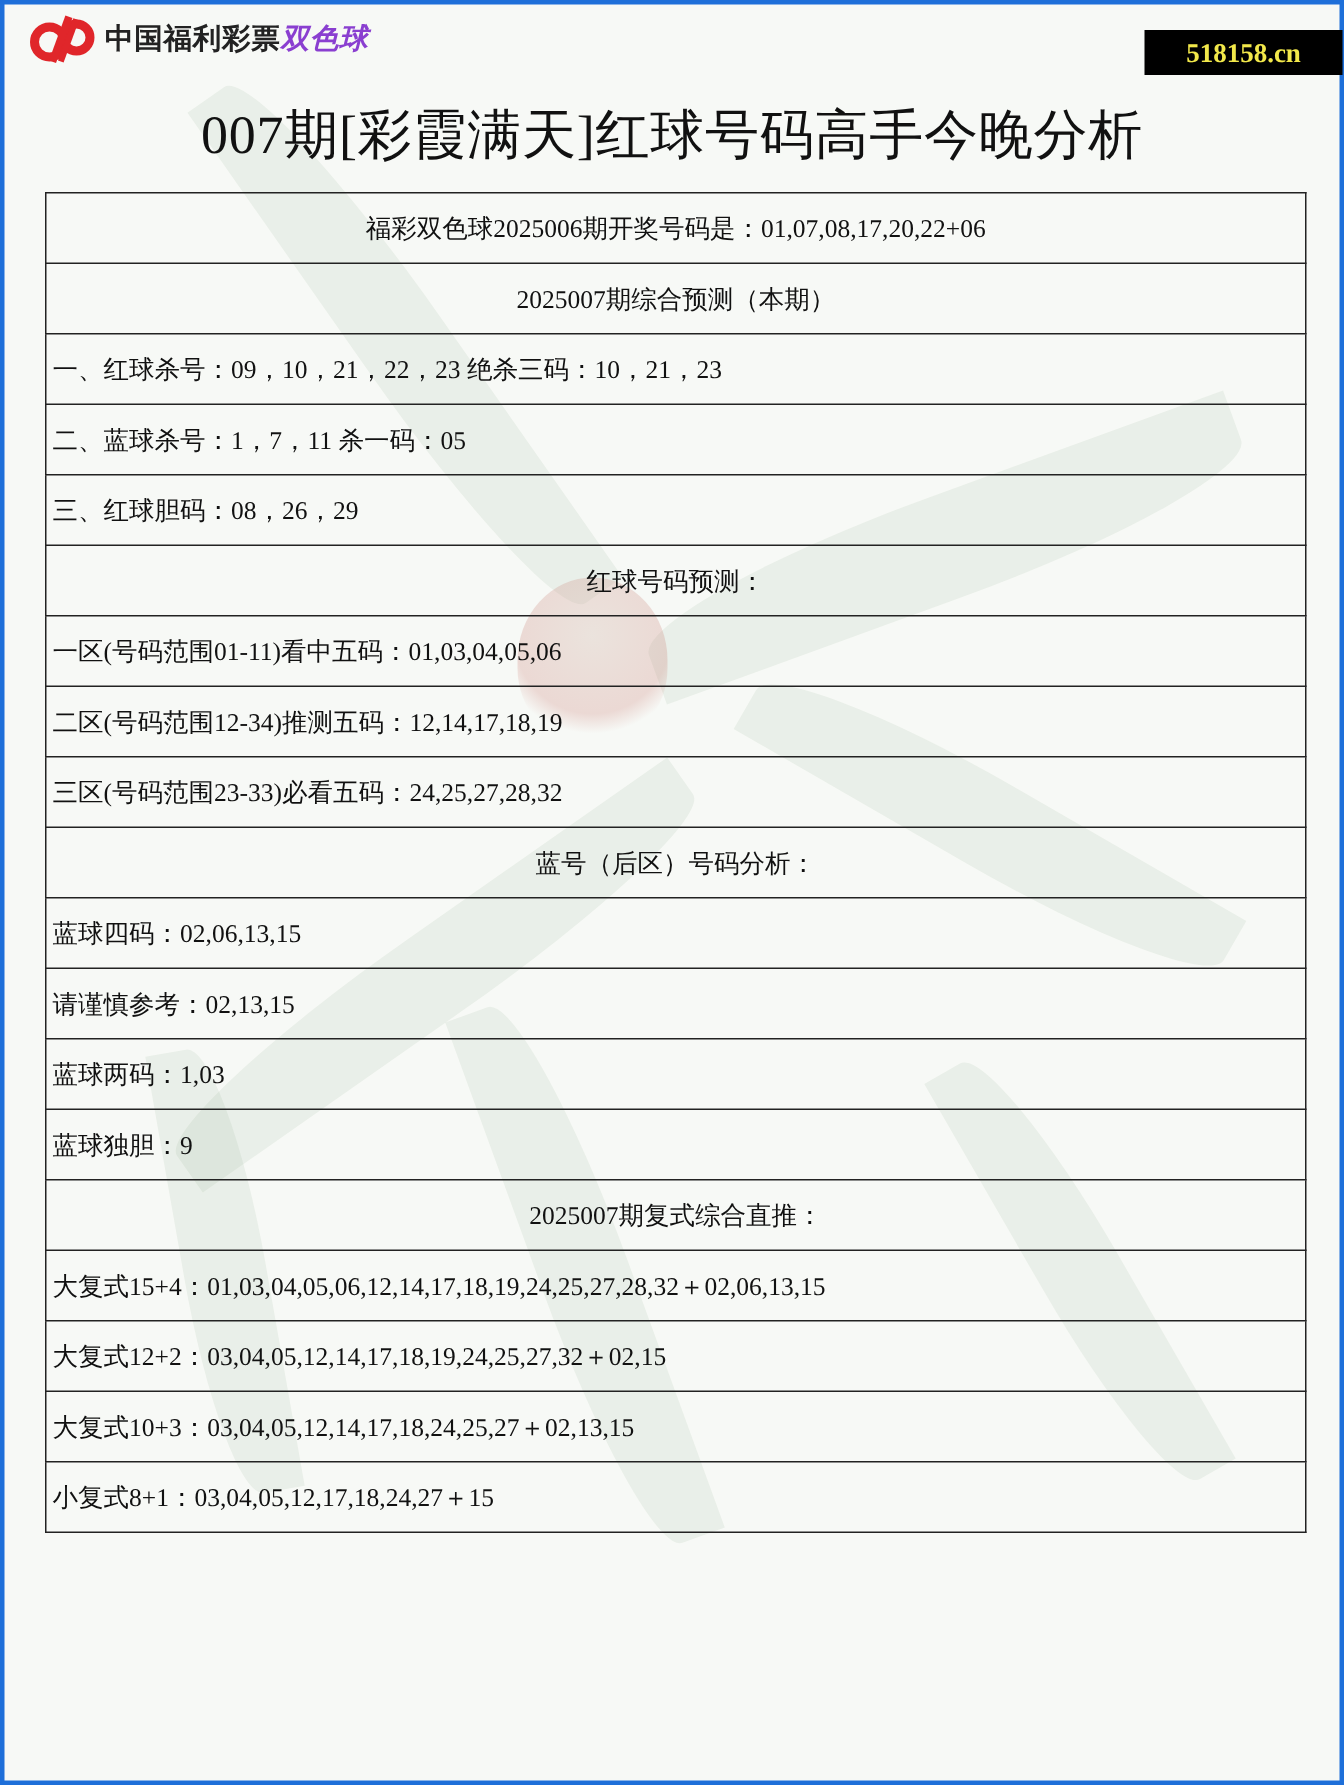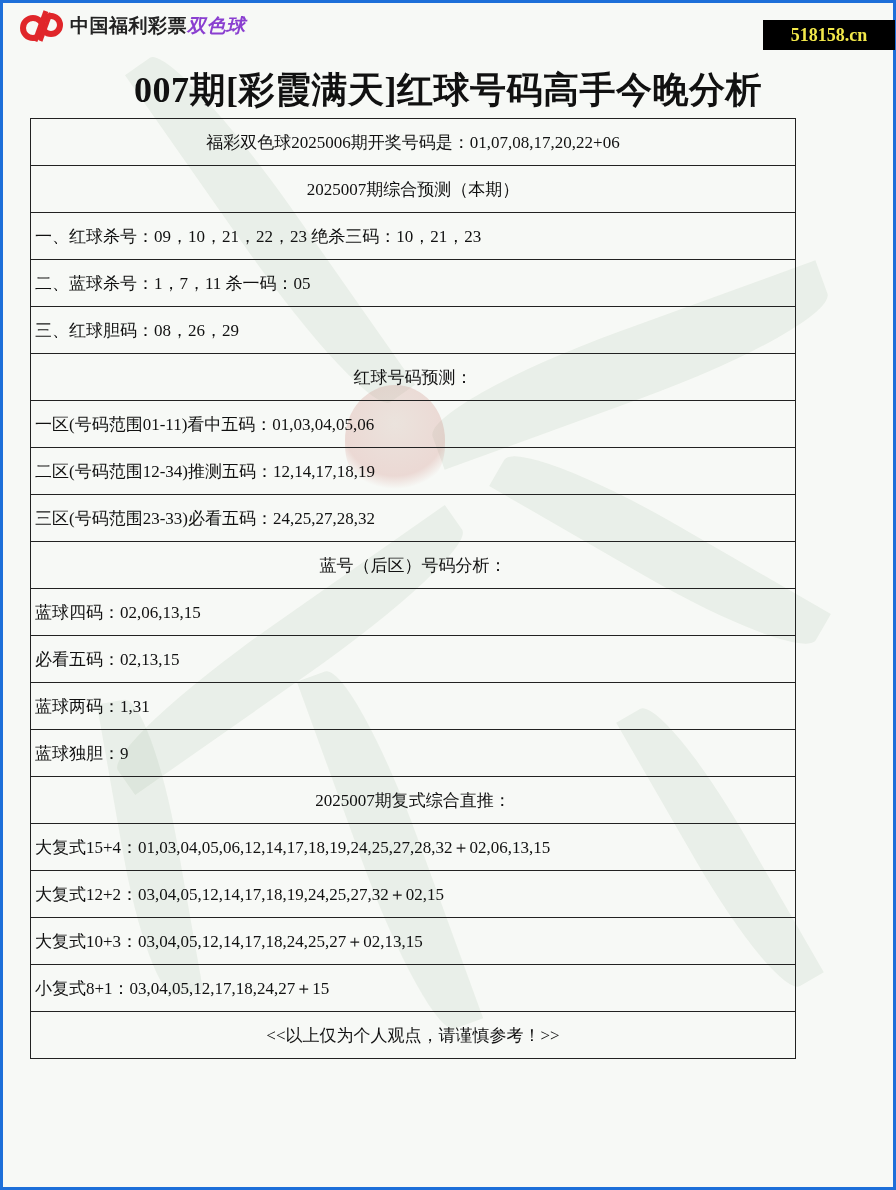--- a/index.html
+++ b/index.html
@@ -27,25 +27,25 @@
   .logo-text .a { color:#222; }
   .logo-text .b { color:#8a3fd0; font-style:italic; }
   .badge {
     position:absolute; left:763px; top:20px; width:132px; height:30px;
     background:#000; color:#f2e84a; font-size:18px; font-weight:bold;
     display:flex; align-items:center; justify-content:center;
     font-family:"Liberation Serif","DejaVu Serif",serif;
   }
   .title {
     position:absolute; left:0; top:66px; width:896px; text-align:center;
-    font-size:36px; font-weight:bold; color:#111; letter-spacing:0.5px;
+    font-size:36px; font-weight:normal; color:#111; letter-spacing:0.5px;
     font-family:"Liberation Serif","DejaVu Serif",serif;
   }
   table.main {
-    position:absolute; left:30px; top:118px; width:766px;
+    position:absolute; left:30px; top:128px; width:841px;
     border-collapse:collapse;
   }
   table.main td {
     border:1px solid #222; height:46px; padding:0 0 0 4px;
     font-size:17px; color:#111; white-space:nowrap;
     font-family:"Liberation Serif","DejaVu Serif",serif;
   }
   table.main td.center { text-align:center; padding-left:0; }
 </style>
 </head>
@@ -111,40 +111,37 @@
       <tr>
         <td>三区(号码范围23-33)必看五码：24,25,27,28,32</td>
       </tr>
       <tr>
         <td class="center">蓝号（后区）号码分析：</td>
       </tr>
       <tr>
         <td>蓝球四码：02,06,13,15</td>
       </tr>
       <tr>
-        <td>必看五码：02,13,15</td>
+        <td>请谨慎参考：02,13,15</td>
       </tr>
       <tr>
-        <td>蓝球两码：1,31</td>
+        <td>蓝球两码：1,03</td>
       </tr>
       <tr>
         <td>蓝球独胆：9</td>
       </tr>
       <tr>
         <td class="center">2025007期复式综合直推：</td>
       </tr>
       <tr>
         <td>大复式15+4：01,03,04,05,06,12,14,17,18,19,24,25,27,28,32＋02,06,13,15</td>
       </tr>
       <tr>
         <td>大复式12+2：03,04,05,12,14,17,18,19,24,25,27,32＋02,15</td>
       </tr>
       <tr>
         <td>大复式10+3：03,04,05,12,14,17,18,24,25,27＋02,13,15</td>
       </tr>
       <tr>
         <td>小复式8+1：03,04,05,12,17,18,24,27＋15</td>
       </tr>
-      <tr>
-        <td class="center">&lt;&lt;以上仅为个人观点，请谨慎参考！&gt;&gt;</td>
-      </tr>
     </tbody>
 </table>
 
 </body></html>

